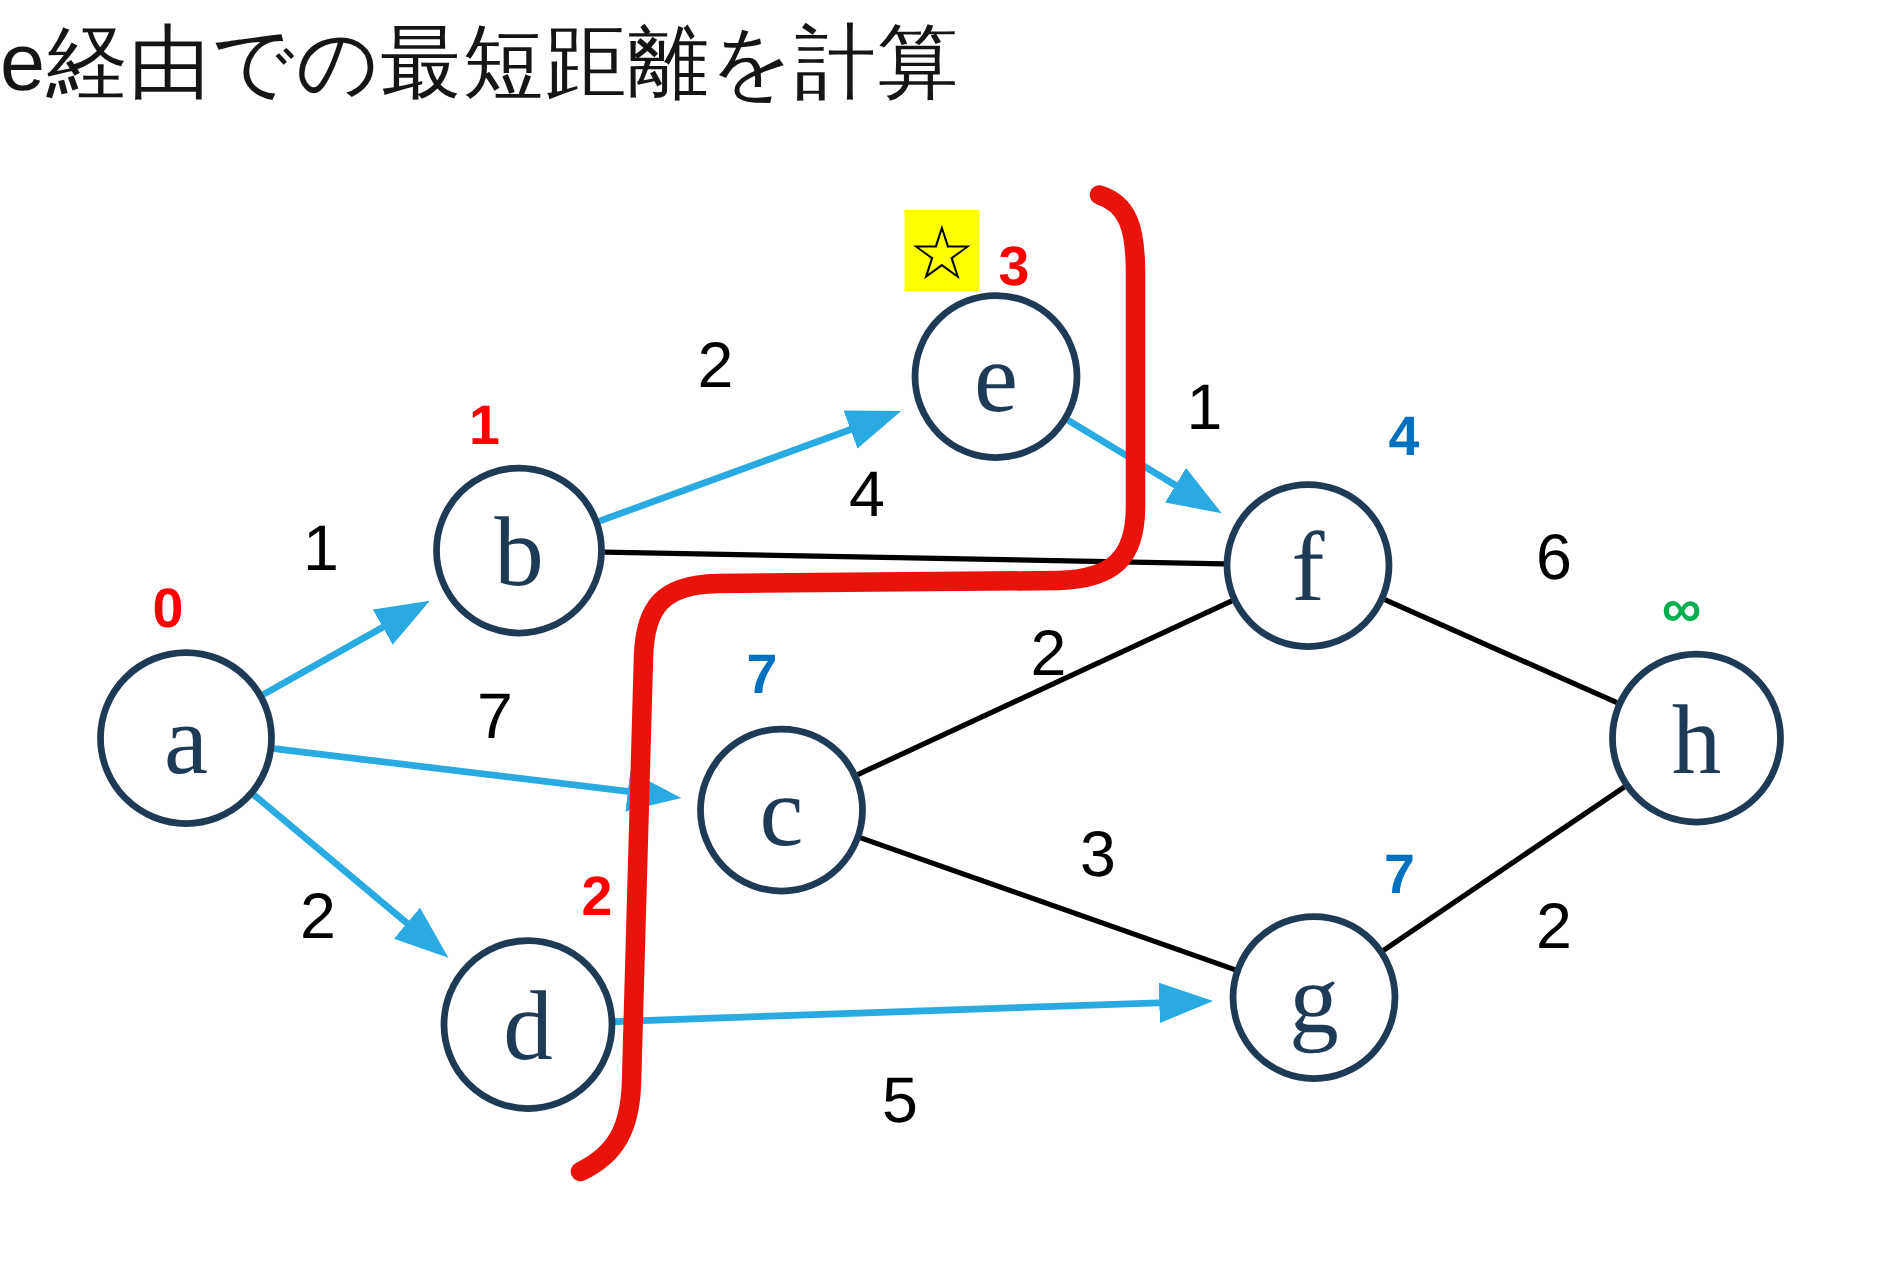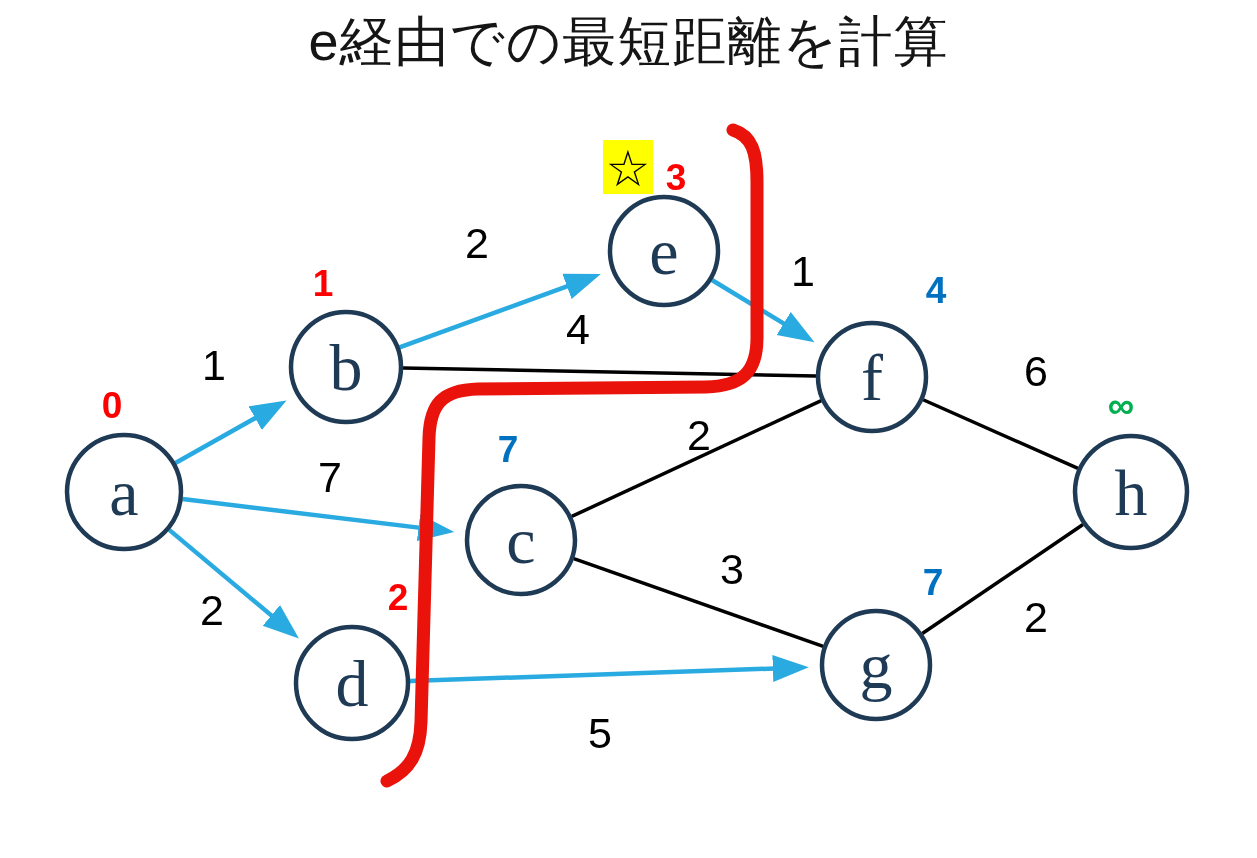--- a/index.html
+++ b/index.html
@@ -16,21 +16,21 @@
     width: 1257px;
     height: 858px;
     background: #ffffff;
   }
   h1.slide-title {
     position: absolute;
     top: 6px;
     left: 0;
     width: 100%;
     margin: 0;
-    text-align: center;
+    text-align: left;
     font-size: 54px;
     font-weight: 500;
     letter-spacing: 1px;
     color: #151515;
     font-family: "Liberation Sans", sans-serif;
   }
   svg#diagram {
     position: absolute;
     left: 0;
     top: 0;

